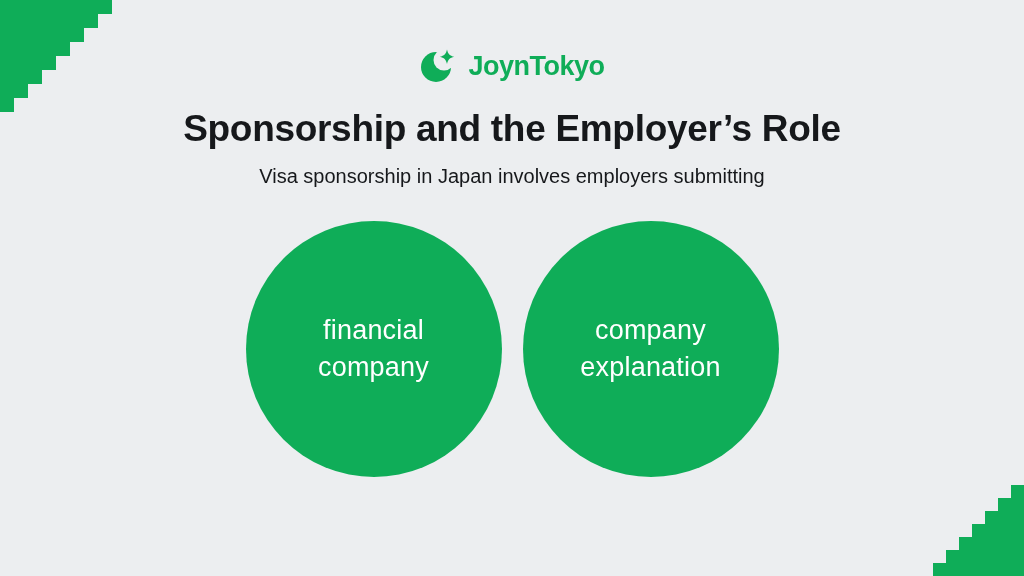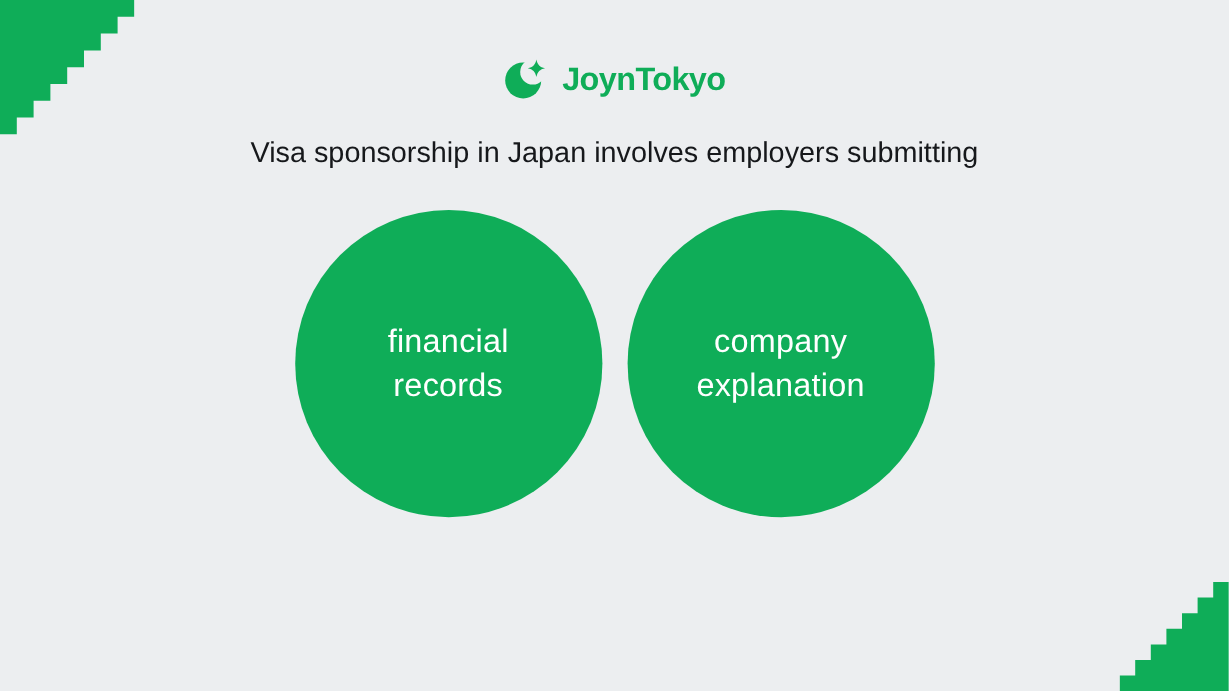--- a/index.html
+++ b/index.html
@@ -33,22 +33,22 @@
   }
   
   .title {
     margin-top: 21px;
     font-size: 37px; font-weight: 700; letter-spacing: -0.3px;
     color: var(--ink, #16181B);
     text-align: center;
     line-height: 1.2;
   }
   .subtitle {
-    margin-top: 26px;
-    font-size: 24px; font-weight: 500;
+    margin-top: 12px;
+    font-size: 20px; font-weight: 500;
     color: var(--ink, #16181B);
     text-align: left;
     line-height: 1.3;
   }
   
   .circles-row {
     margin-top: 32px;
     display: flex; justify-content: center; align-items: flex-start;
     gap: 21px;
   }
@@ -80,24 +80,25 @@
 
   <div class="logo-row">
     <svg class="logo-icon" viewBox="0 0 40 40" aria-hidden="true">
       <circle cx="17" cy="21" r="15" fill="#0FAD58"></circle>
       <circle cx="25" cy="14" r="10.5" fill="#ECEEF0"></circle>
       <path fill="#0FAD58" d="M28 3.5 C29 8 30.8 9.8 35.2 10.8 C30.8 11.8 29 13.6 28 18.1 C27 13.6 25.2 11.8 20.8 10.8 C25.2 9.8 27 8 28 3.5 Z"></path>
     </svg>
     <span class="logo-text">JoynTokyo</span>
   </div>
 
+  <h1 class="title">Sponsorship and the Employer’s Role</h1>
   <div class="subtitle">Visa sponsorship in Japan involves employers submitting</div>
 
   <div class="circles-row">
     <div class="circle">
-      <span class="circle-label">financial records</span>
+      <span class="circle-label">financial company</span>
     </div>
     <div class="circle">
       <span class="circle-label">company explanation</span>
     </div>
   </div>
 
 </div>
 
 </body></html>

